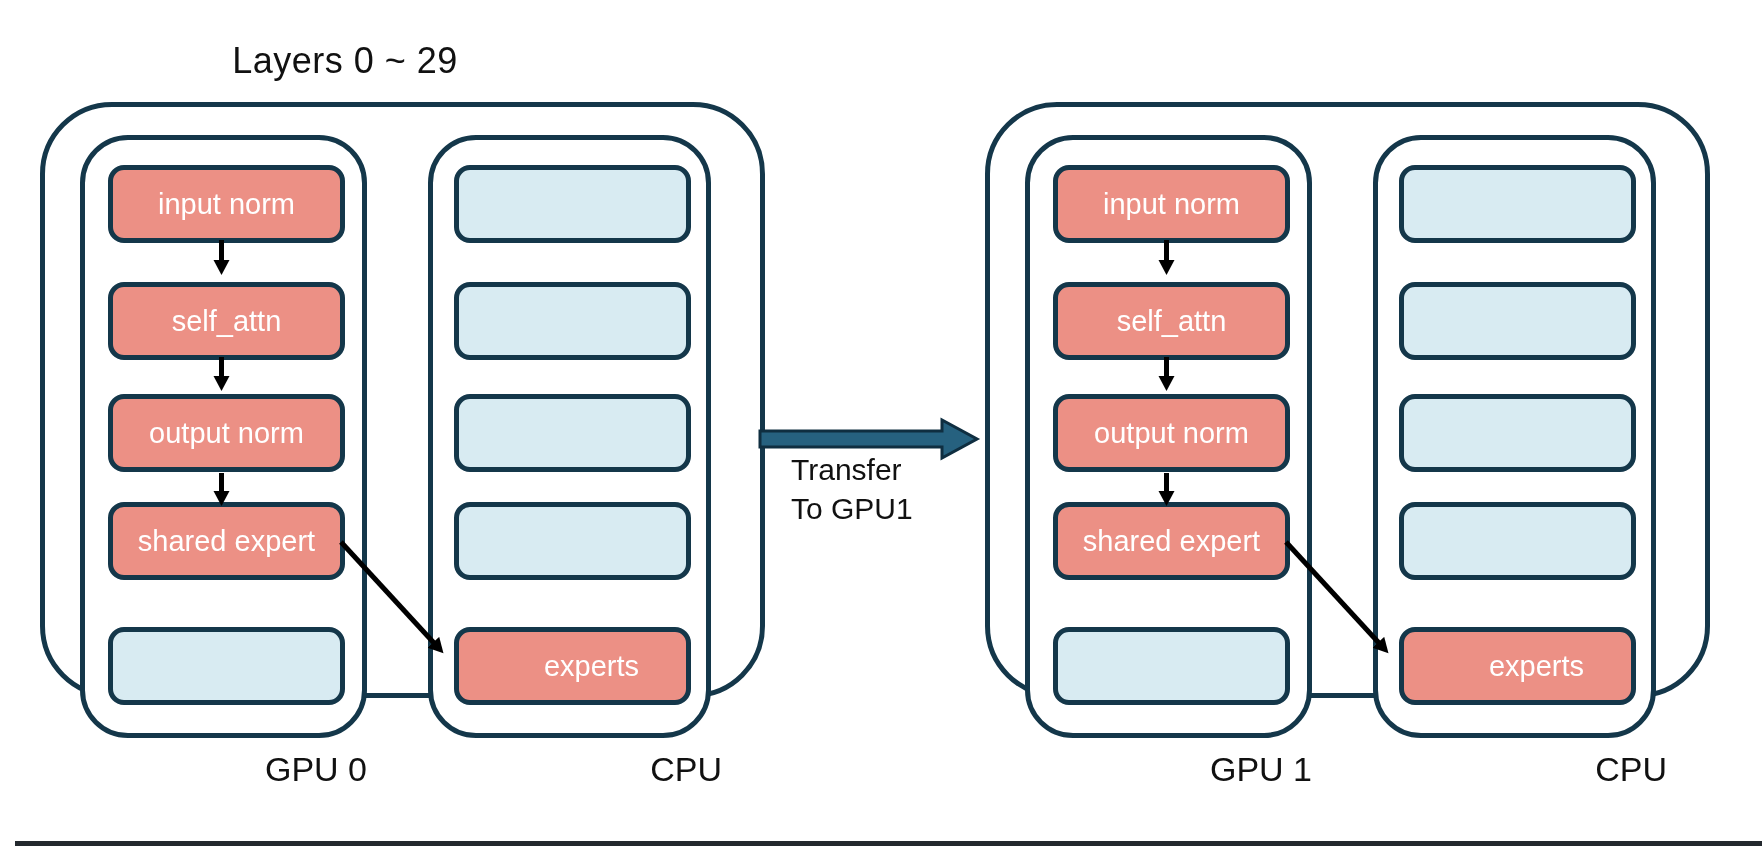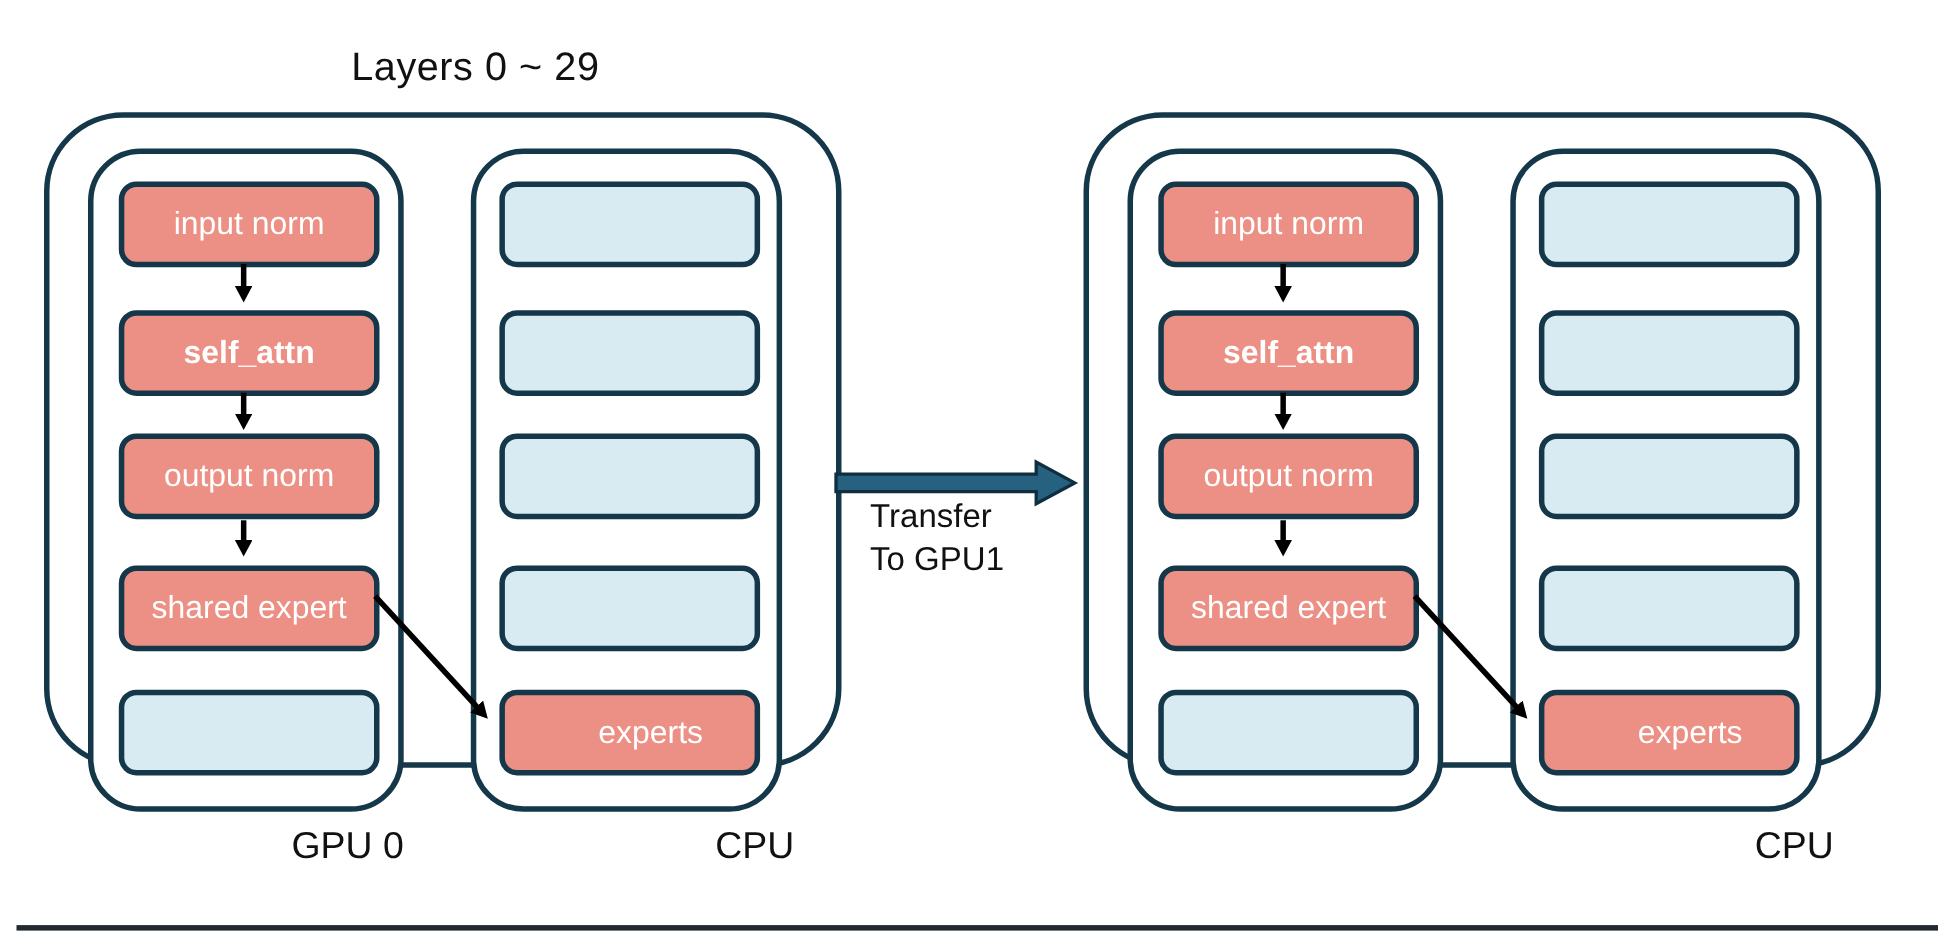--- a/index.html
+++ b/index.html
@@ -8,21 +8,21 @@
     width: 1762px;
     height: 850px;
     background: #ffffff;
     overflow: hidden;
     font-family: "Liberation Sans", "DejaVu Sans", sans-serif;
   }
   .title {
     position: absolute;
     top: 40px;
     width: 400px;
-    text-align: right;
+    text-align: center;
     font-size: 36px;
     color: #111111;
     letter-spacing: 0.5px;
     white-space: nowrap;
   }
   .outer {
     position: absolute;
     top: 102px;
     width: 725px;
     height: 596px;
@@ -54,23 +54,23 @@
     justify-content: center;
     font-size: 29px;
     color: var(--text-light);
     white-space: nowrap;
   }
   .node.active { background: var(--salmon); }
   .node.empty  { background: var(--light-blue); }
   .gpu-x { left: 63px; }
   .cpu-x { left: 409px; }
   .row1 { top: 58px; }
-  .row2 { top: 175px; font-weight: bold; }
+  .row2 { top: 175px; }
   .row3 { top: 287px; }
-  .row4 { top: 407px; }
+  .row4 { top: 395px; }
   .row5 { top: 520px; padding-left: 38px; }
   .col-label {
     position: absolute;
     top: 643px;
     text-align: right;
     font-size: 34px;
     color: #111111;
     white-space: nowrap;
   }
   .col-label.under-gpu { left: 35px;  width: 287px; }
@@ -136,20 +136,21 @@
     <div class="node active gpu-x row3">output norm</div>
     <div class="node active gpu-x row4">shared expert</div>
     <div class="node empty  gpu-x row5"></div>
 
     <div class="node empty  cpu-x row1"></div>
     <div class="node empty  cpu-x row2"></div>
     <div class="node empty  cpu-x row3"></div>
     <div class="node empty  cpu-x row4"></div>
     <div class="node active cpu-x row5">experts</div>
 
+    <div class="col-label under-gpu">GPU 1</div>
     <div class="col-label under-cpu">CPU</div>
   </div>
 
   <div class="transfer-label">
     <div>Transfer</div>
     <div>To GPU1</div>
   </div>
 
   <svg id="arrow-overlay" viewBox="0 0 1762 850">
     <defs>

